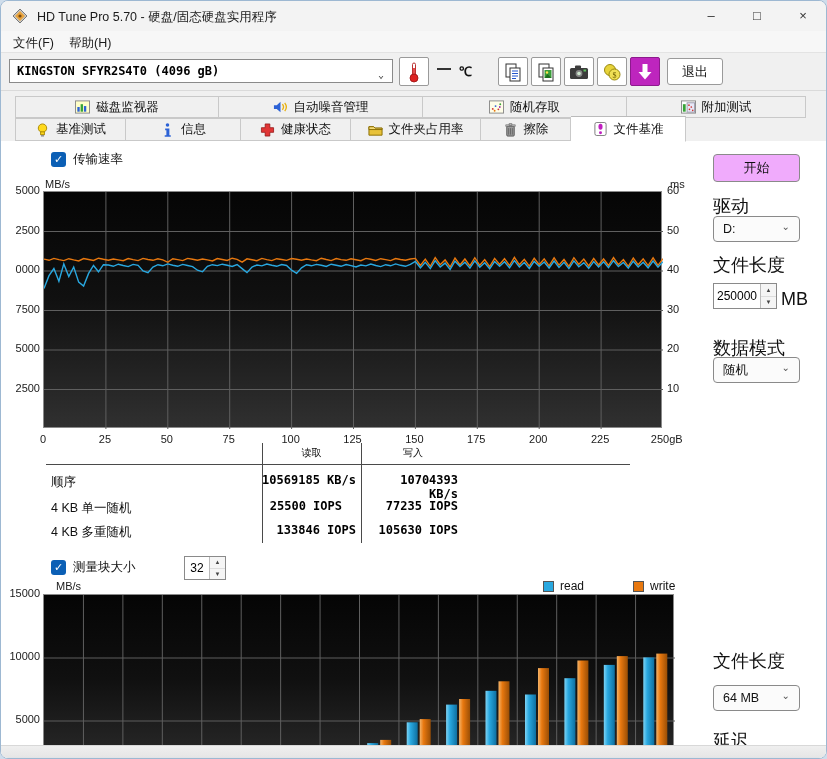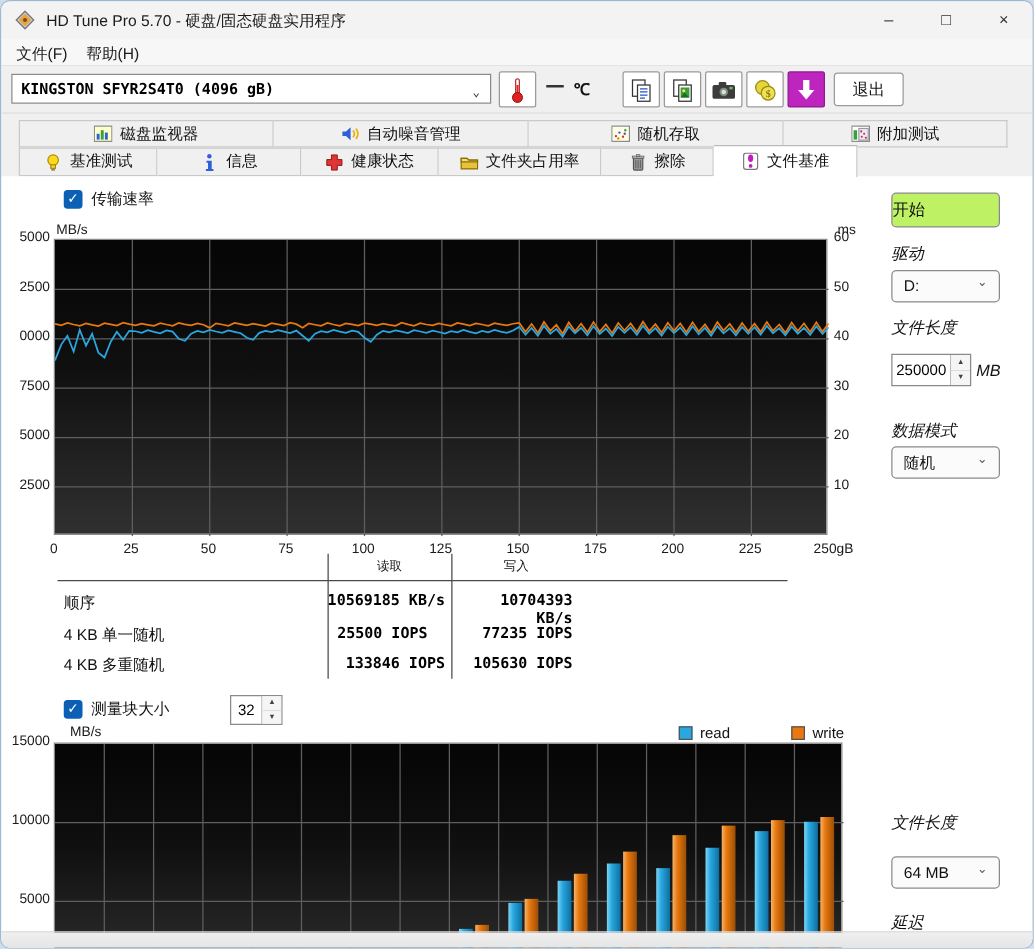--- a/index.html
+++ b/index.html
@@ -73,23 +73,23 @@
              font-size:12px; color:#000; text-align:right; }
 
   .spinner { position:absolute; display:flex; border:1px solid #8a8a8a; background:#fff; }
   .spinner .num { font-size:12px; color:#000; display:flex; align-items:center; justify-content:center; }
   .spin-btns { display:flex; flex-direction:column; border-left:1px solid #bbb; }
   .spin-btns div { flex:1; width:15px; display:flex; align-items:center; justify-content:center;
                    font-size:6px; color:#444; background:#F5F5F5; }
   .spin-btns div:first-child { border-bottom:1px solid #ddd; }
 
   
-  .side-label { position:absolute; font-size:13px; color:#111;font-style:italic; }
-  .btn { position:absolute; background:#bef264; border:1px solid #8a8a8a; border-radius:4px;
-         font-size:13px; color:#111; text-align:left; }
+  .side-label { position:absolute; font-size:18px; color:#111; }
+  .btn { position:absolute; background:#f0abfc; border:1px solid #8a8a8a; border-radius:4px;
+         font-size:13px; color:#111; text-align:center; }
   .combo { position:absolute; background:#FBFBFB; border:1px solid #8a8a8a; border-radius:4px;
            font-size:12.5px; color:#111; padding-left:9px; }
   .combo .chev { position:absolute; right:9px; top:50%; transform:translateY(-58%); color:#555; font-size:10px; }
 
   .legend { position:absolute; display:flex; align-items:center; gap:6px; font-size:12px; color:#111; }
   .legend .swatch { width:11px; height:11px; border:1px solid #555; }
 
   .bottom-frame { position:absolute; left:0; top:744px; width:100%; height:15px;
                   background:linear-gradient(180deg,#EFEFEF, #E6E6E6 80%, #BCD4EC); border-top:1px solid #D8D8D8; z-index:5; }
 </style>

